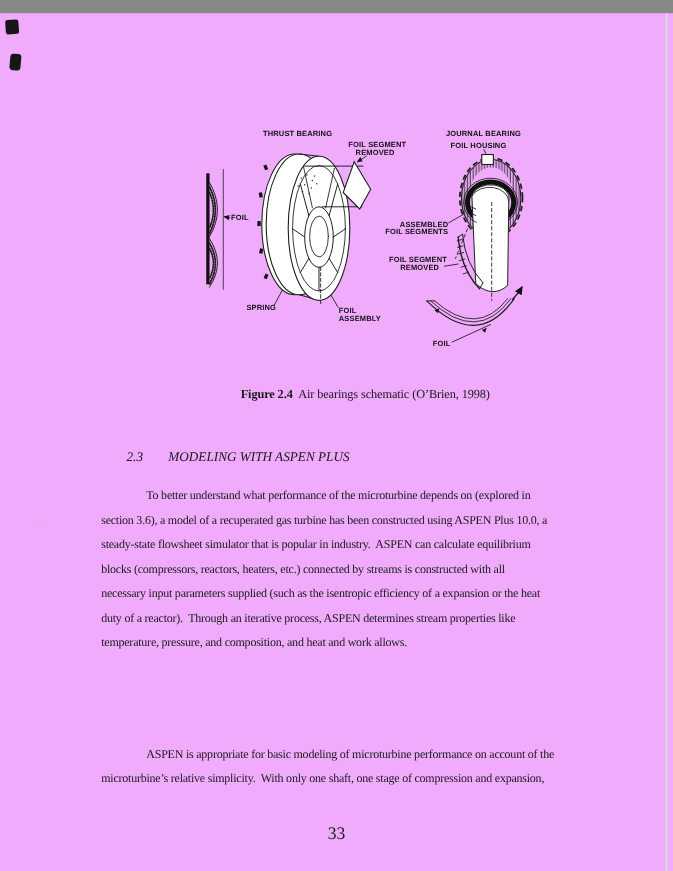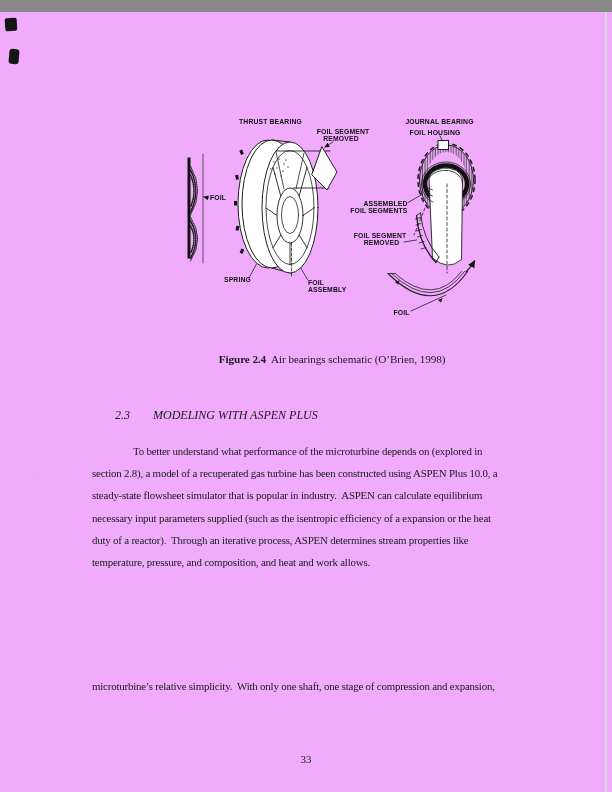--- a/index.html
+++ b/index.html
@@ -27,21 +27,21 @@
     font-size:12px;font-weight:normal;font-style:italic;white-space:pre;}
   .h-num{display:inline-block;width:38px;}
 
   .para{position:absolute;left:92px;width:470px;}
   .p1{top:428px;}
   .p2{top:663px;}
   .line{height:22.2px;line-height:22.2px;font-size:10.9px;letter-spacing:-0.2px;white-space:pre;}
   .indent{padding-left:41px;}
 
   .pagenum{position:absolute;left:0;top:737px;width:612px;height:20px;line-height:20px;
-    text-align:center;font-size:11px;}
+    text-align:center;font-size:16px;}
 </style>
 </head>
 <body>
 
 <div class="page">
 
   <div class="blob blob1"></div>
   <div class="blob blob2"></div>
   <div class="edge-line"></div>
   <div class="speck"></div>
@@ -192,25 +192,27 @@
   <div class="caption">
     <span class="cap-label">Figure 2.4</span><span class="cap-text">Air bearings schematic (O’Brien, 1998)</span>
   </div>
 
   <div class="heading">
     <span class="h-num">2.3</span><span class="h-title">MODELING WITH ASPEN PLUS</span>
   </div>
 
   <div class="para p1">
     <div class="line indent">To better understand what performance of the microturbine depends on (explored in</div>
-    <div class="line">section 2.8), a model of a recuperated gas turbine has been constructed using ASPEN Plus 10.0, a</div>
+    <div class="line">section 3.6), a model of a recuperated gas turbine has been constructed using ASPEN Plus 10.0, a</div>
     <div class="line">steady-state flowsheet simulator that is popular in industry.  ASPEN can calculate equilibrium</div>
+    <div class="line">blocks (compressors, reactors, heaters, etc.) connected by streams is constructed with all</div>
     <div class="line">necessary input parameters supplied (such as the isentropic efficiency of a expansion or the heat</div>
     <div class="line">duty of a reactor).  Through an iterative process, ASPEN determines stream properties like</div>
     <div class="line">temperature, pressure, and composition, and heat and work allows.</div>
   </div>
 
   <div class="para p2">
+    <div class="line indent">ASPEN is appropriate for basic modeling of microturbine performance on account of the</div>
     <div class="line">microturbine’s relative simplicity.  With only one shaft, one stage of compression and expansion,</div>
   </div>
 
   <div class="pagenum">33</div>
 </div>
 
 </body></html>

